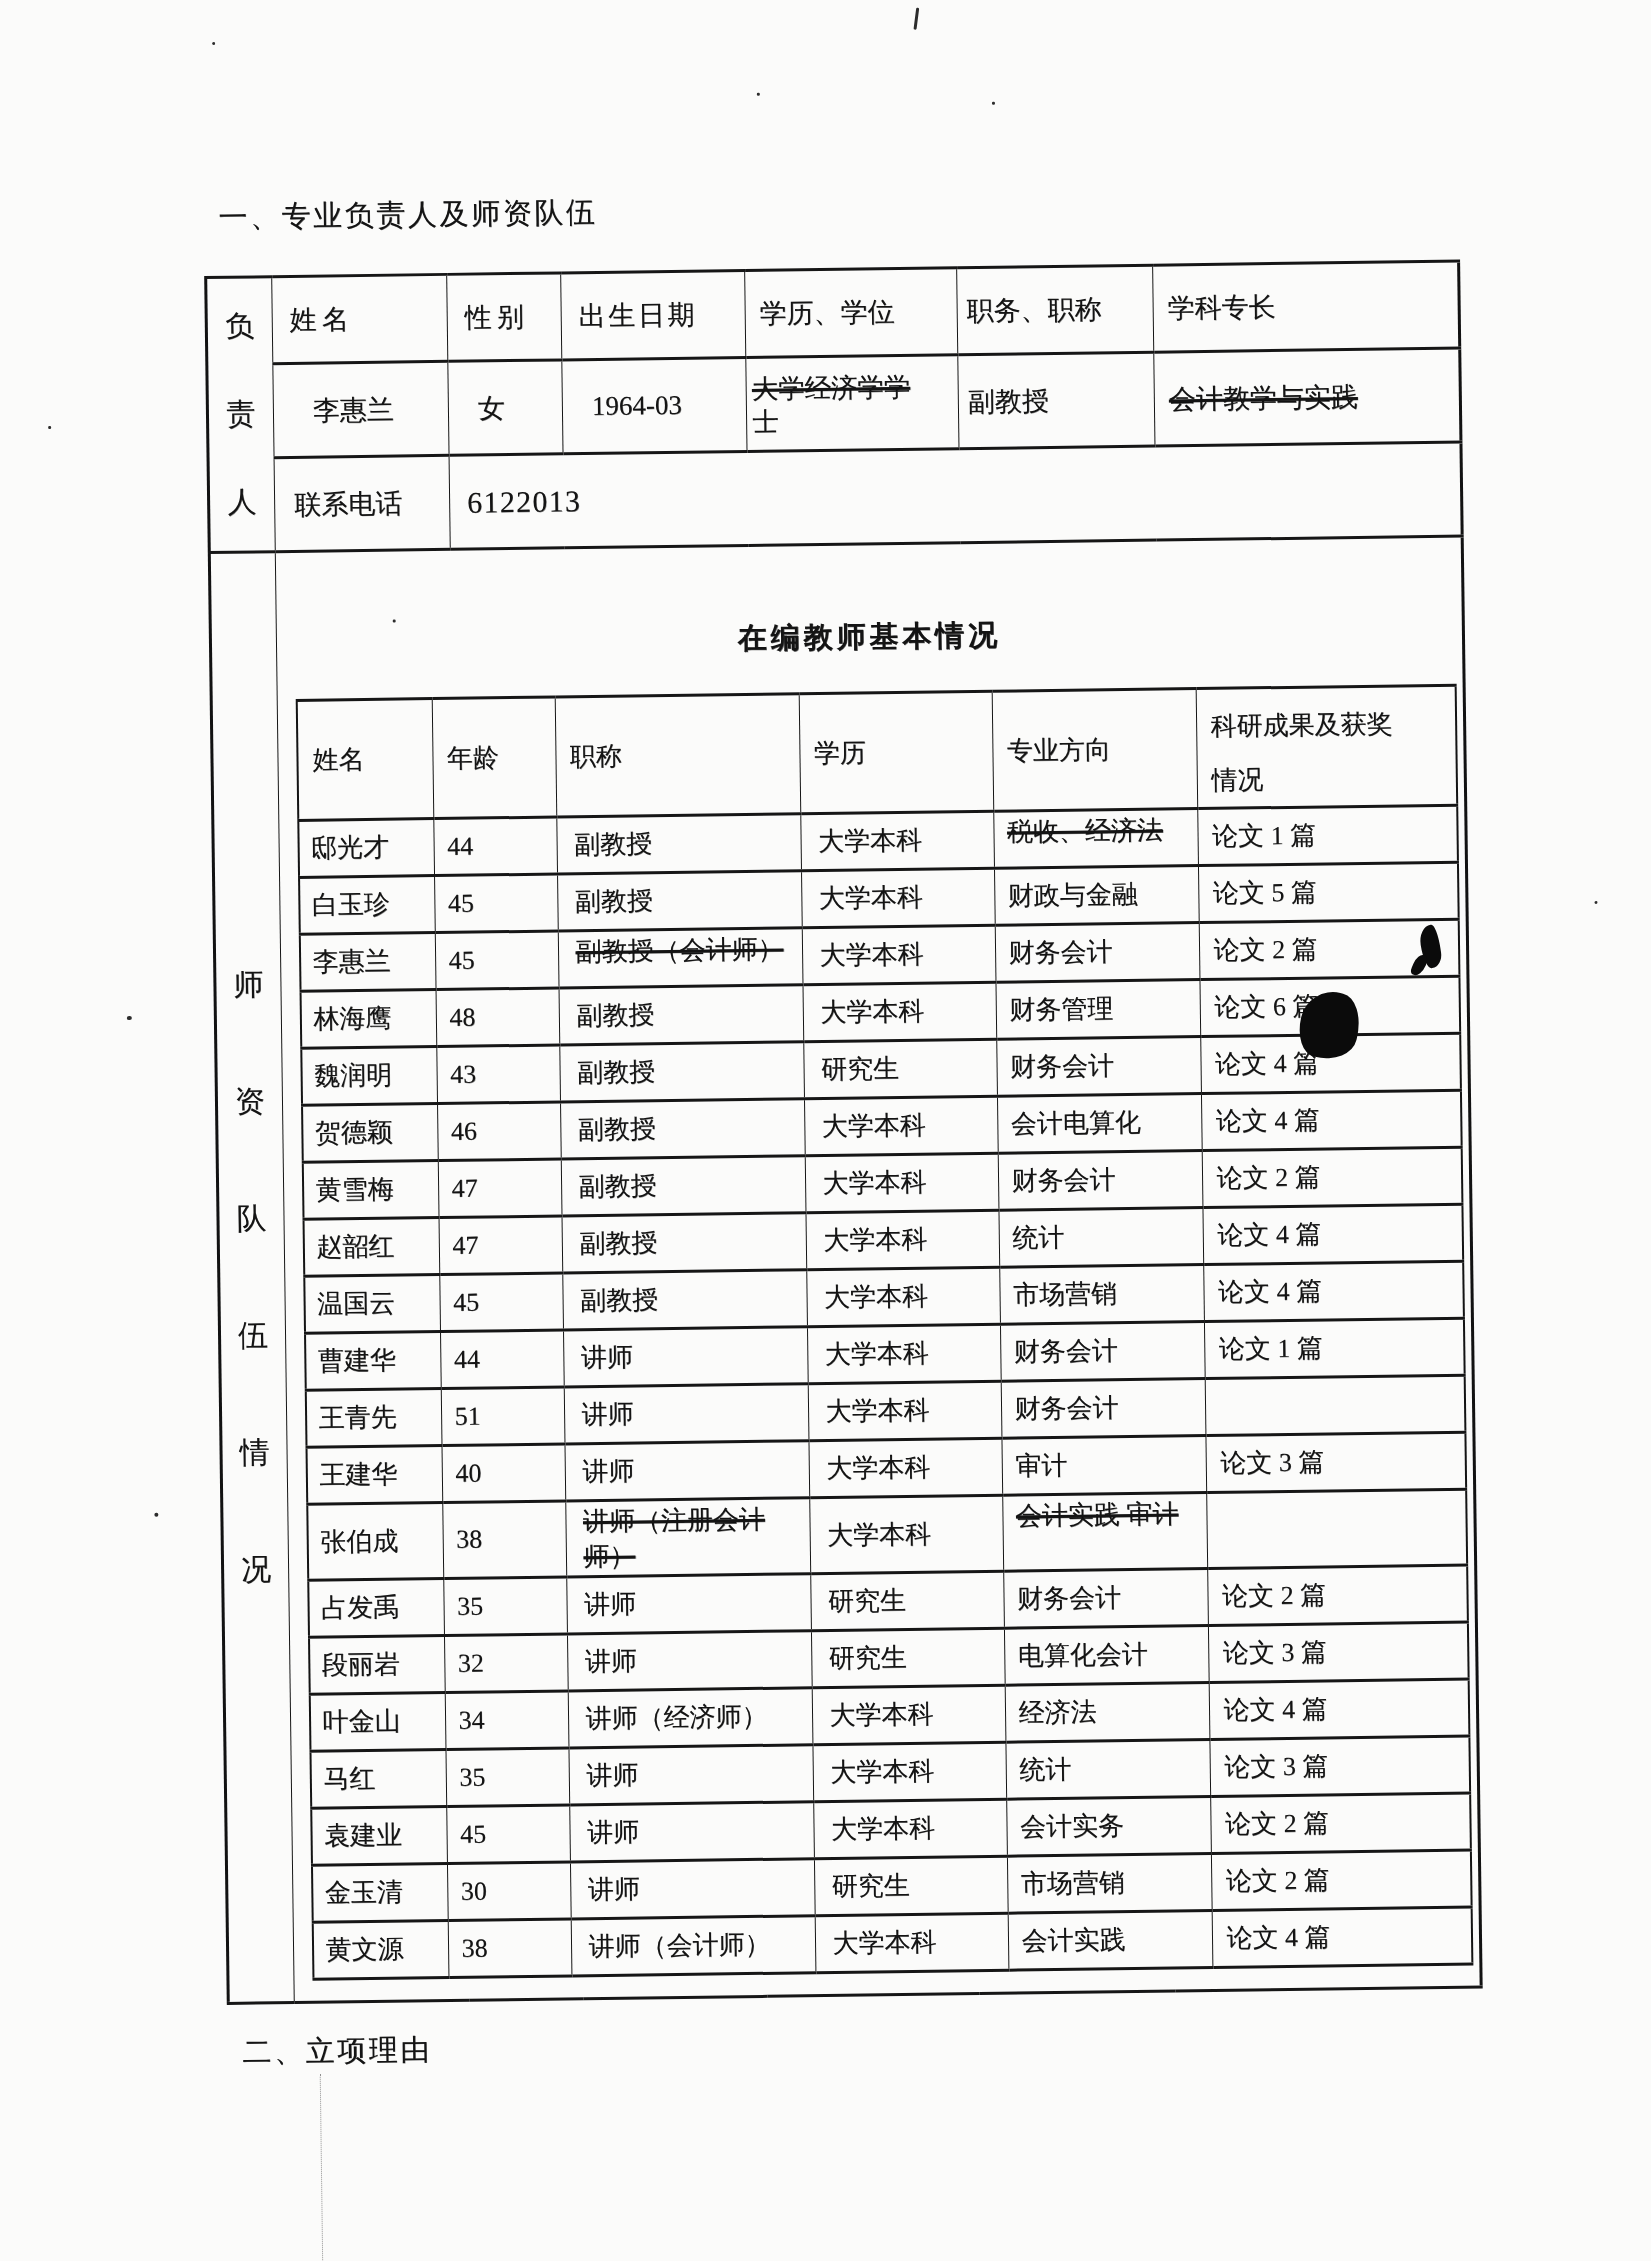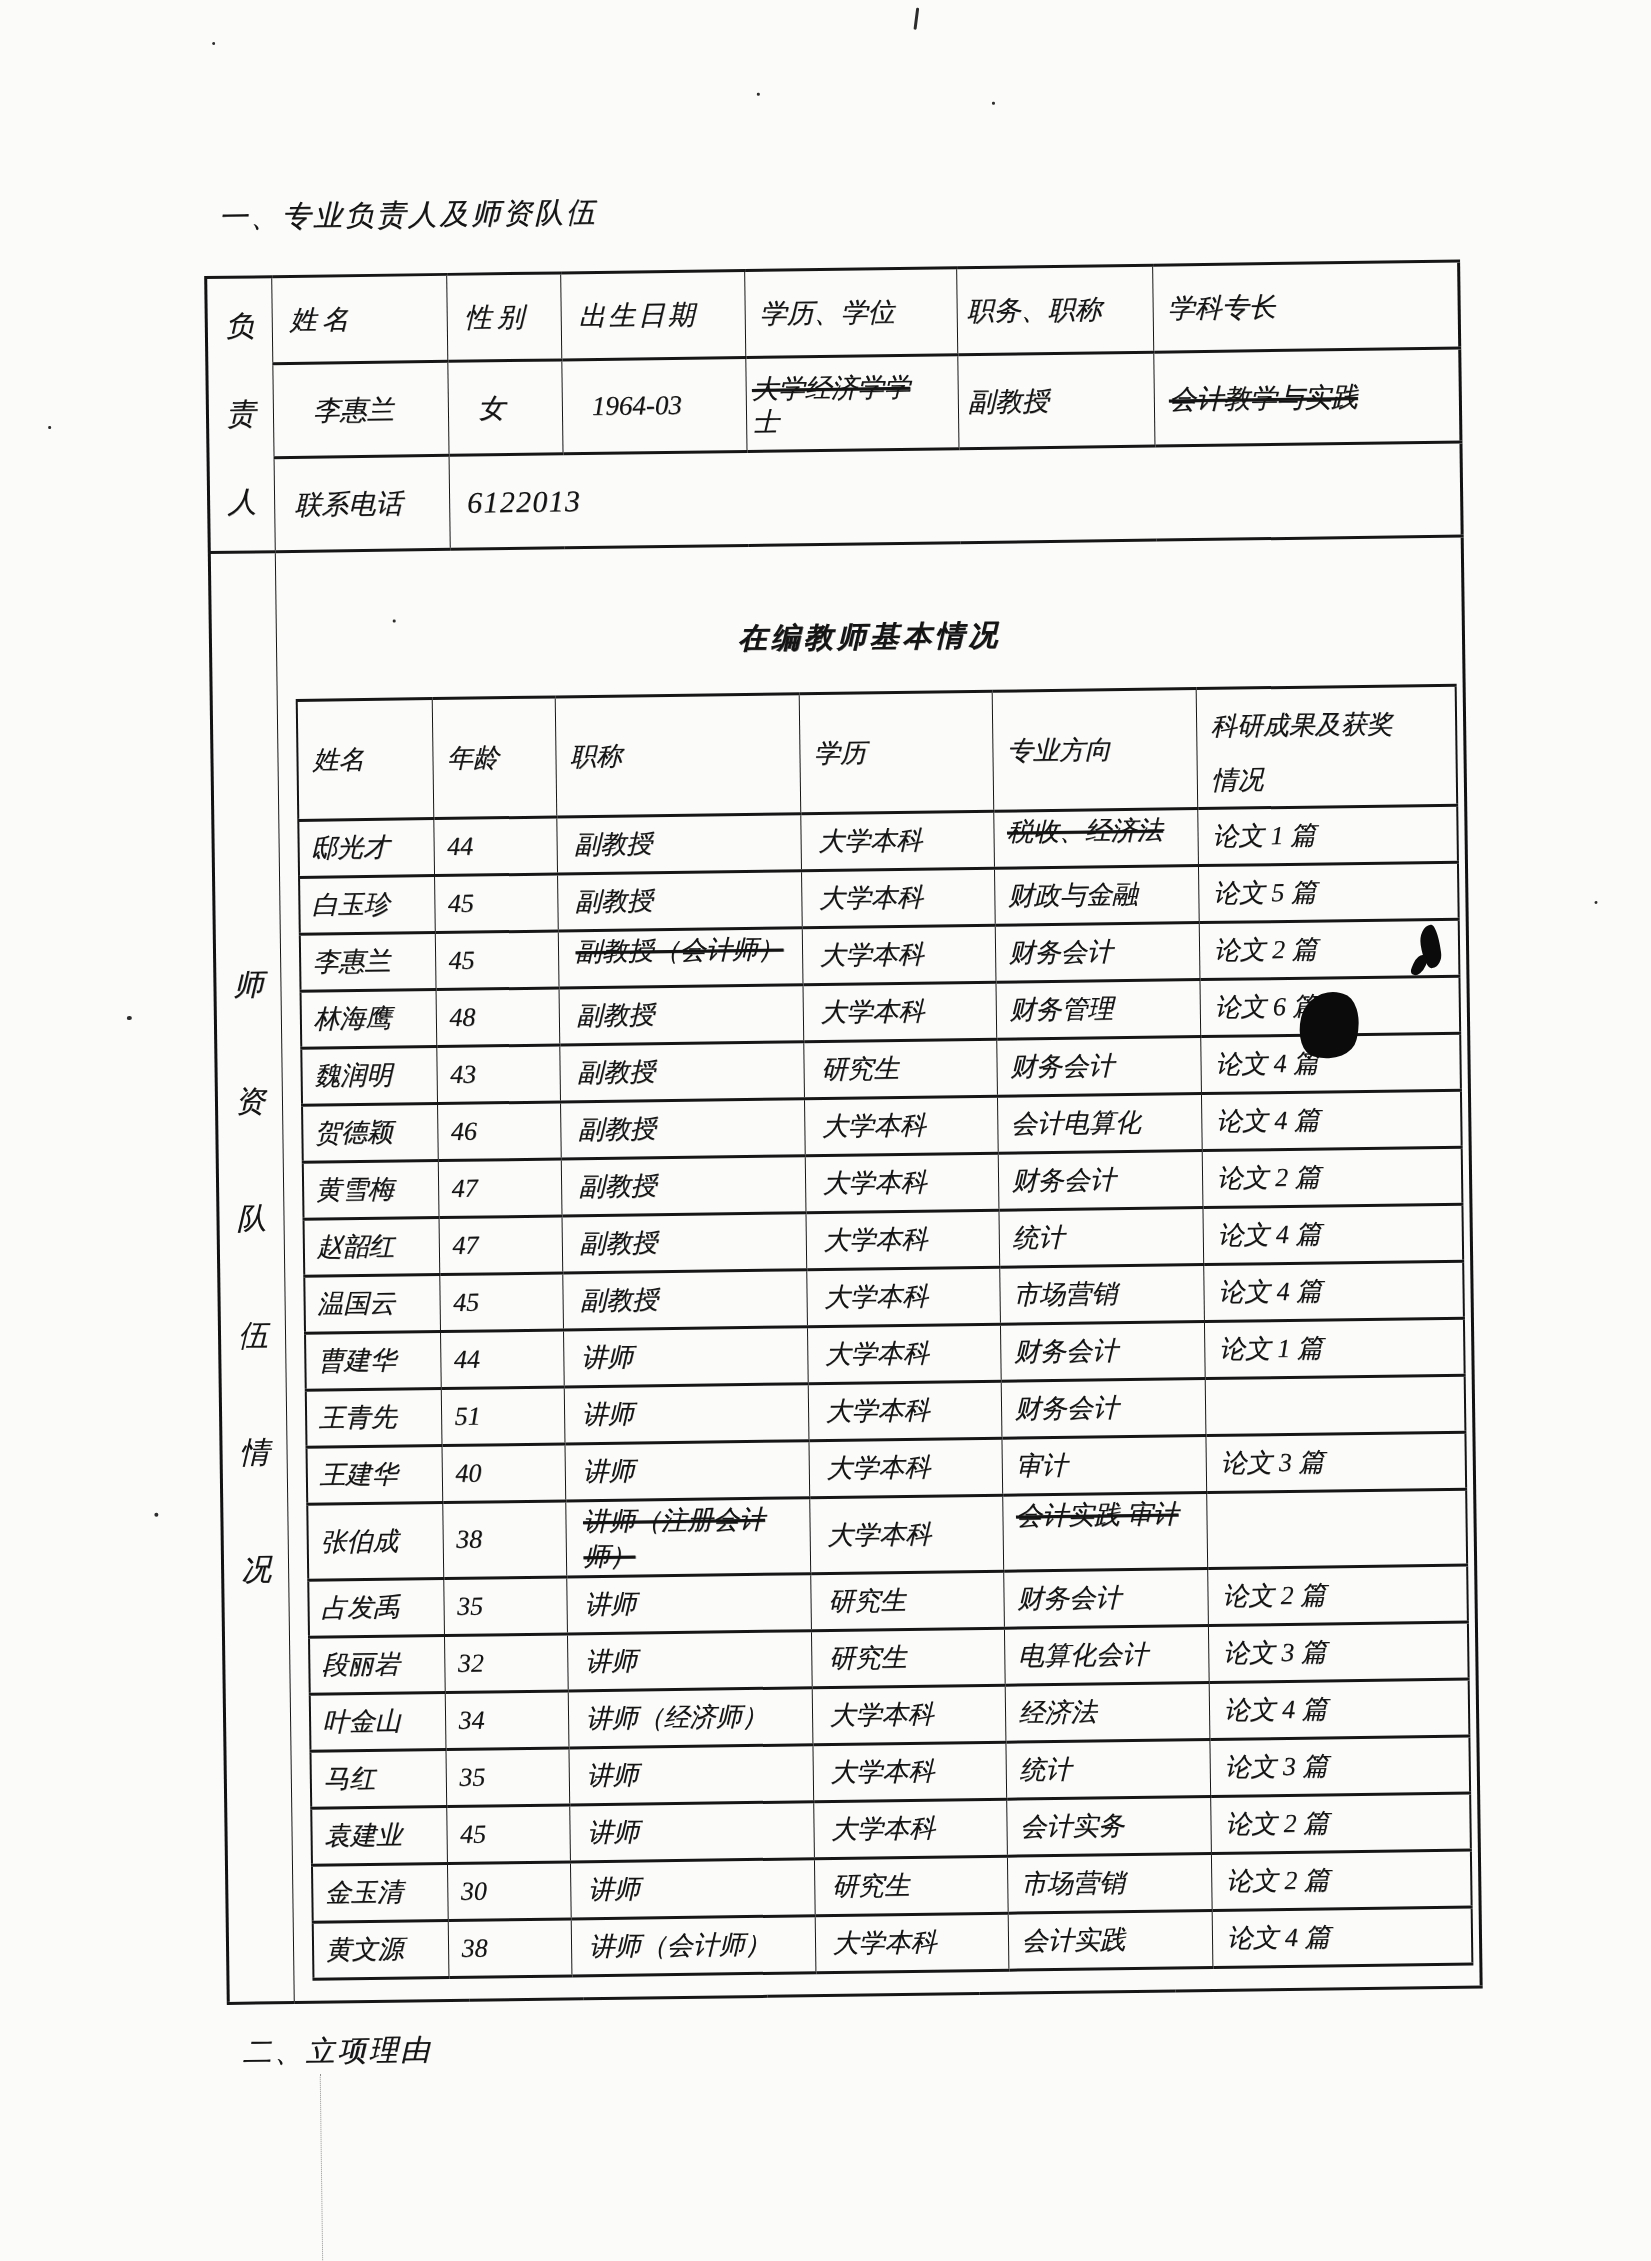--- a/index.html
+++ b/index.html
@@ -1,18 +1,18 @@
 <!DOCTYPE html>
 <html style="font-size:10.3px"><head>
 <meta charset="utf-8">
 <style>
   html,body{margin:0;padding:0;background:#e8e8e8;}
   .sheet{
     position:relative;width:1651px;height:2261px;background:#fbfbfa;overflow:hidden;
-    font-family:"Liberation Serif","DejaVu Serif",serif;color:#141414;font-style:italic;
+    font-family:"Liberation Serif","DejaVu Serif",serif;color:#141414;
   }
   .skew{position:absolute;inset:0;transform:rotate(-0.75deg);transform-origin:50% 52%;}
   .sec-title{position:absolute;font-size:29px;letter-spacing:2.6px;white-space:nowrap;
     text-shadow:0.4px 0.4px 0 rgba(0,0,0,0.55);}
   #t1{left:231px;top:190px;}
   #t2{left:231px;top:2025px;}
 
   table{border-collapse:collapse;table-layout:fixed;}
   td{border:1.9px solid #161616;border-top-width:3.2px;border-bottom-width:3.2px;
      font-size:27px;vertical-align:middle;overflow:hidden;

